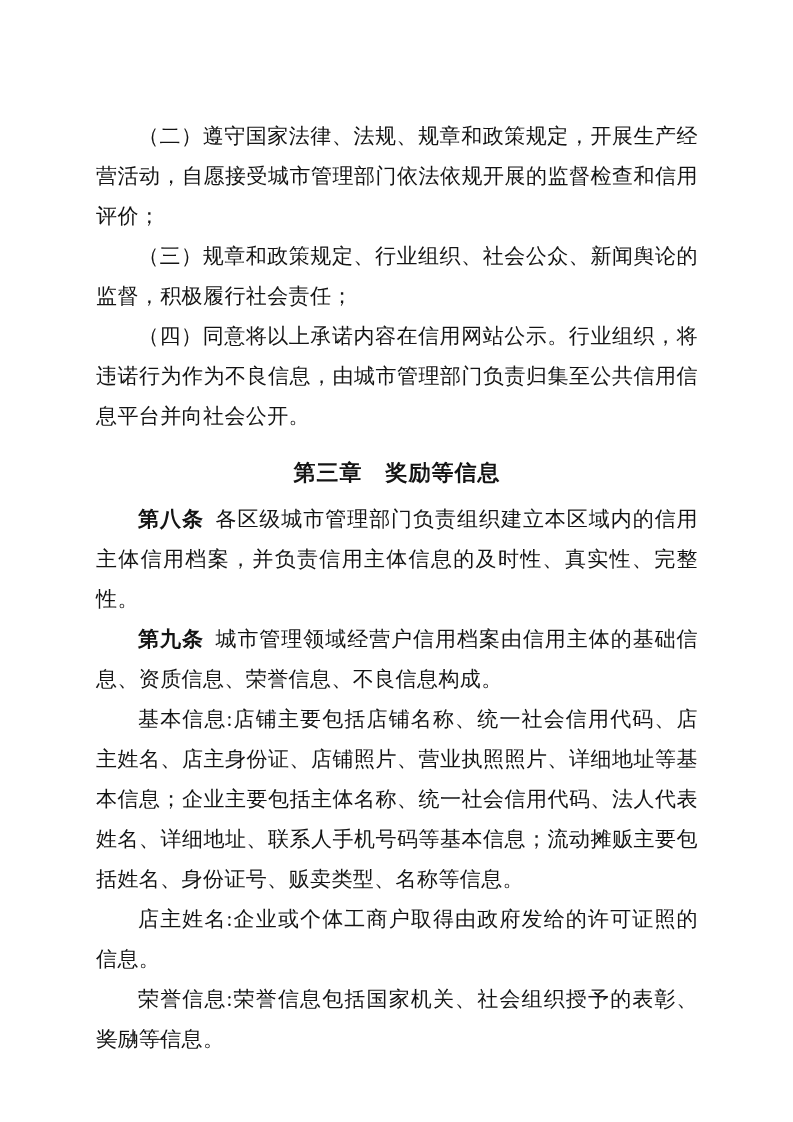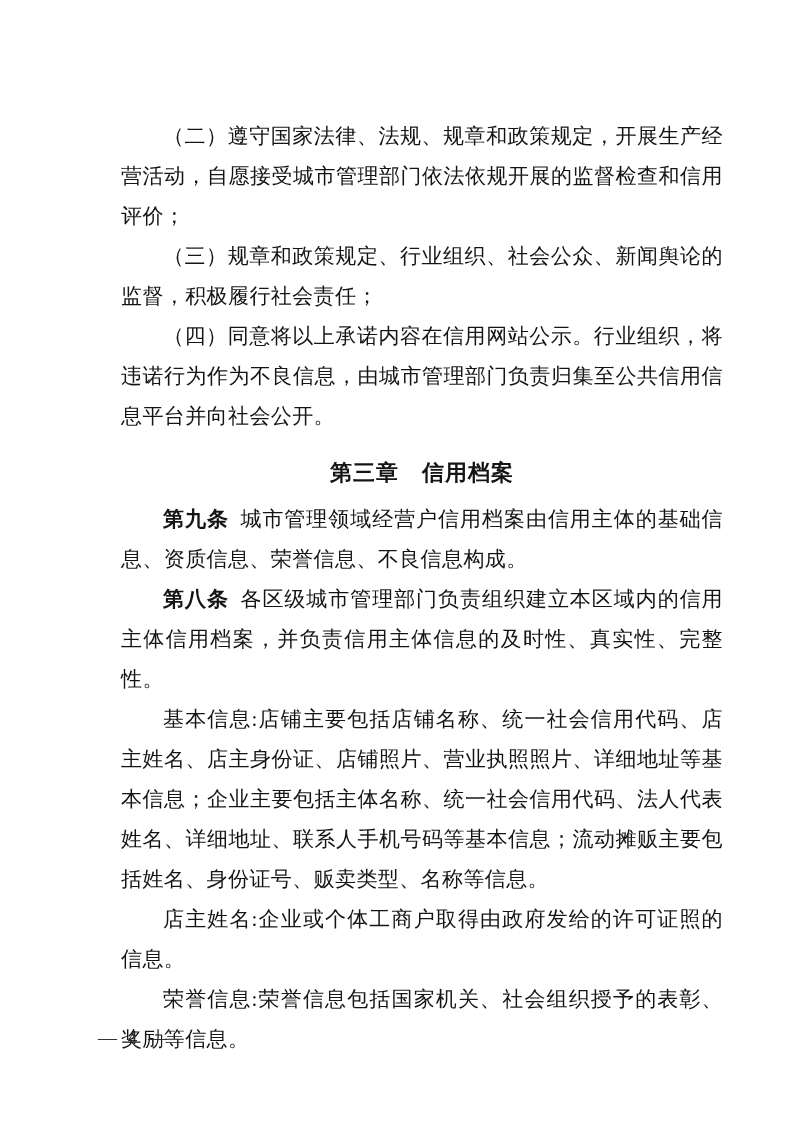--- a/index.html
+++ b/index.html
@@ -11,21 +11,20 @@
     font-family:"Liberation Serif","DejaVu Serif",serif;
     overflow:hidden;
   }
   .content{
     position:absolute;
     left:96px;top:116px;width:602px;
     font-size:21px;
     line-height:40px;
     text-align:justify;
     letter-spacing:0.4px;
-    margin-left:25px;
   }
   .para{
     margin:0;
     text-indent:2em;
   }
   .chapter-heading{
     font-family:"Liberation Sans","DejaVu Sans",sans-serif;
     font-weight:700;
     font-size:22px;
     line-height:40px;
@@ -53,28 +52,28 @@
 
 <div class="page">
   <div class="content">
 
     <p class="para">（二）遵守国家法律、法规、规章和政策规定，开展生产经营活动，自愿接受城市管理部门依法依规开展的监督检查和信用评价；</p>
 
     <p class="para">（三）规章和政策规定、行业组织、社会公众、新闻舆论的监督，积极履行社会责任；</p>
 
     <p class="para">（四）同意将以上承诺内容在信用网站公示。行业组织，将违诺行为作为不良信息，由城市管理部门负责归集至公共信用信息平台并向社会公开。</p>
 
-    <h2 class="chapter-heading">第三章　信用档案</h2>
+    <h2 class="chapter-heading">第三章　奖励等信息</h2>
+
+    <p class="para">
+      <span class="article-label">第八条</span><span>各区级城市管理部门负责组织建立本区域内的信用主体信用档案，并负责信用主体信息的及时性、真实性、完整性。</span>
+    </p>
 
     <p class="para">
       <span class="article-label">第九条</span><span>城市管理领域经营户信用档案由信用主体的基础信息、资质信息、荣誉信息、不良信息构成。</span>
-    </p>
-
-    <p class="para">
-      <span class="article-label">第八条</span><span>各区级城市管理部门负责组织建立本区域内的信用主体信用档案，并负责信用主体信息的及时性、真实性、完整性。</span>
     </p>
 
     <p class="para">基本信息:店铺主要包括店铺名称、统一社会信用代码、店主姓名、店主身份证、店铺照片、营业执照照片、详细地址等基本信息；企业主要包括主体名称、统一社会信用代码、法人代表姓名、详细地址、联系人手机号码等基本信息；流动摊贩主要包括姓名、身份证号、贩卖类型、名称等信息。</p>
 
     <p class="para">店主姓名:企业或个体工商户取得由政府发给的许可证照的信息。</p>
 
     <p class="para">荣誉信息:荣誉信息包括国家机关、社会组织授予的表彰、奖励等信息。</p>
 
   </div>
 

